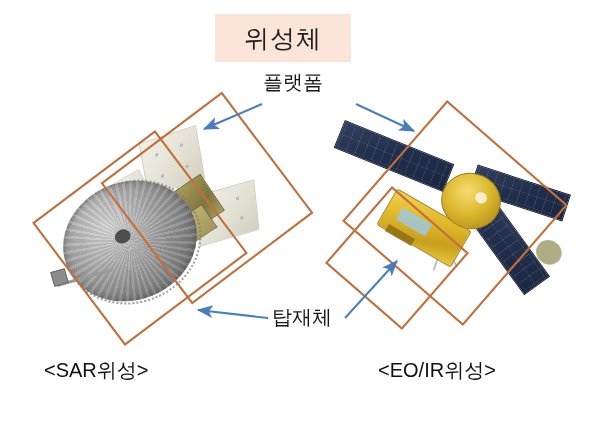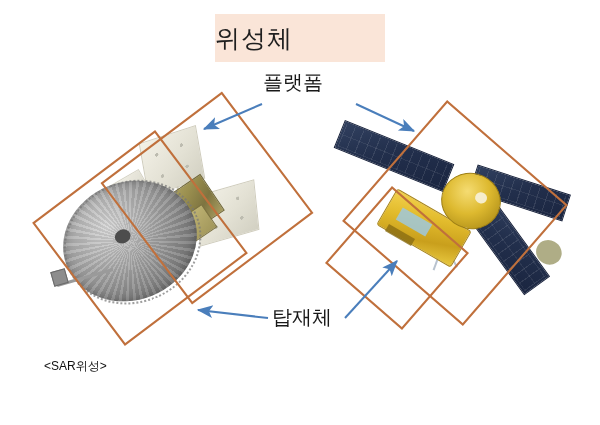--- a/index.html
+++ b/index.html
@@ -7,39 +7,39 @@
     width:600px;height:425px;
     background:#ffffff;
     font-family:"Liberation Sans","DejaVu Sans",sans-serif;
     overflow:hidden;
     position:relative;
   }
   #stage{position:absolute;left:0;top:0;width:600px;height:425px;background:#fff;}
 
   
   #title-banner{
-    position:absolute;left:215px;top:14px;width:170px;height:48px;
+    position:absolute;left:215px;top:14px;width:136px;height:48px;
     background:#fae5d8;
-    display:flex;align-items:center;justify-content:flex-start;
+    display:flex;align-items:center;justify-content:center;
   }
   #title-banner .txt{
     font-size:25px;color:#1f1f1f;letter-spacing:1px;font-weight:400;
     line-height:1;
   }
 
   
   .callout{
     position:absolute;font-size:20px;color:#181818;white-space:nowrap;line-height:1;
   }
   #label-platform{left:263px;top:72px;}
   #label-payload{left:272px;top:307px;}
 
   
   .caption{
-    position:absolute;font-size:12px;color:#111;white-space:nowrap;line-height:1;
+    position:absolute;font-size:20px;color:#111;white-space:nowrap;line-height:1;
   }
   #caption-sar{left:44px;top:360px;}
   #caption-eoir{left:378px;top:360px;}
 
   
   #vec{position:absolute;left:0;top:0;width:600px;height:425px;pointer-events:none;}
 
   
   .sat{position:absolute;}
   #sat-sar{left:50px;top:130px;width:220px;height:190px;}
@@ -216,14 +216,15 @@
       <line x1="356" y1="104" x2="414" y2="131"></line>
       <line x1="268" y1="318" x2="198" y2="310"></line>
       <line x1="345" y1="318" x2="397" y2="261"></line>
     </g>
   </svg>
 
   <div class="callout" id="label-platform">플랫폼</div>
   <div class="callout" id="label-payload">탑재체</div>
 
   <div class="caption" id="caption-sar">&lt;SAR위성&gt;</div>
+  <div class="caption" id="caption-eoir">&lt;EO/IR위성&gt;</div>
 
 </div>
 
 </body></html>

